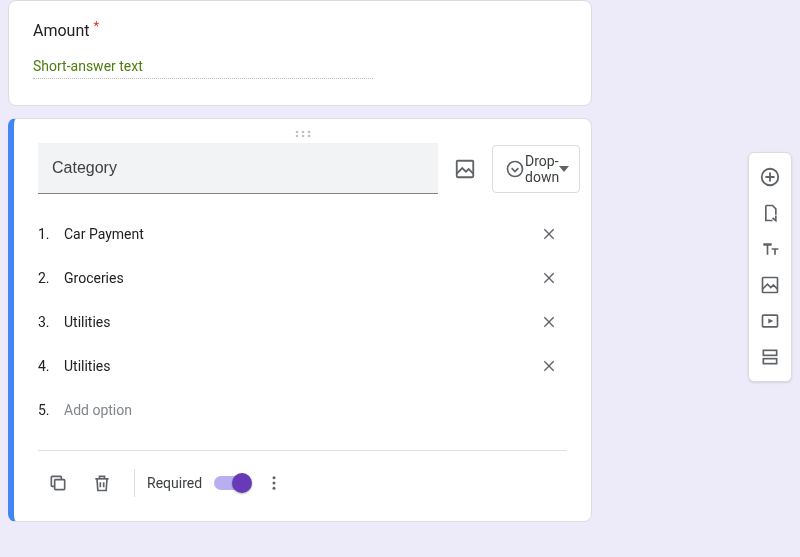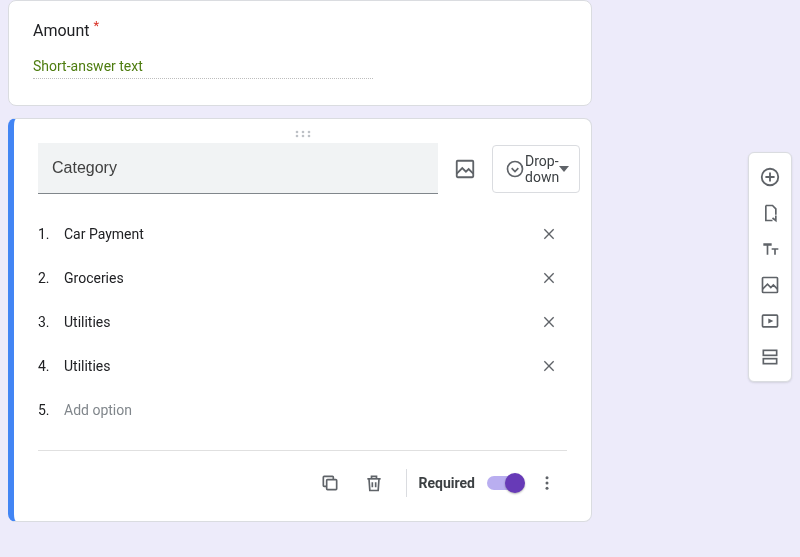--- a/index.html
+++ b/index.html
@@ -111,24 +111,23 @@
     border-radius:50%;
   }
   .card-divider {
     border:none;
     border-top:1px solid #e0e0e0;
     margin: 18px 0 10px 0;
   }
   .footer {
     display:flex;
     align-items:center;
-    justify-content:flex-end;
+    justify-content:flex-start;
     gap: 4px;
     height: 44px;
-    font-weight: bold;
   }
   .icon-btn {
     width:40px; height:40px;
     display:flex; align-items:center; justify-content:center;
     color:#5f6368;
     cursor:pointer;
     border-radius:50%;
   }
   .v-div { width:1px; height:28px; background:#dadce0; margin: 0 8px; }
   .req-label { font-size:14px; color:#3c4043; margin-right:8px; }

